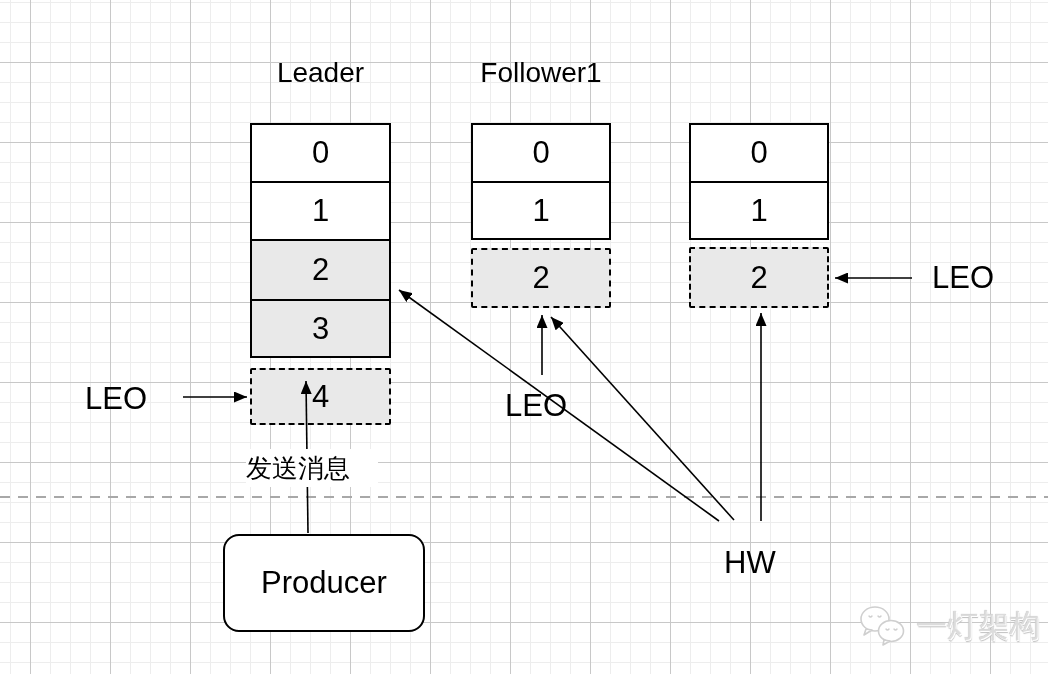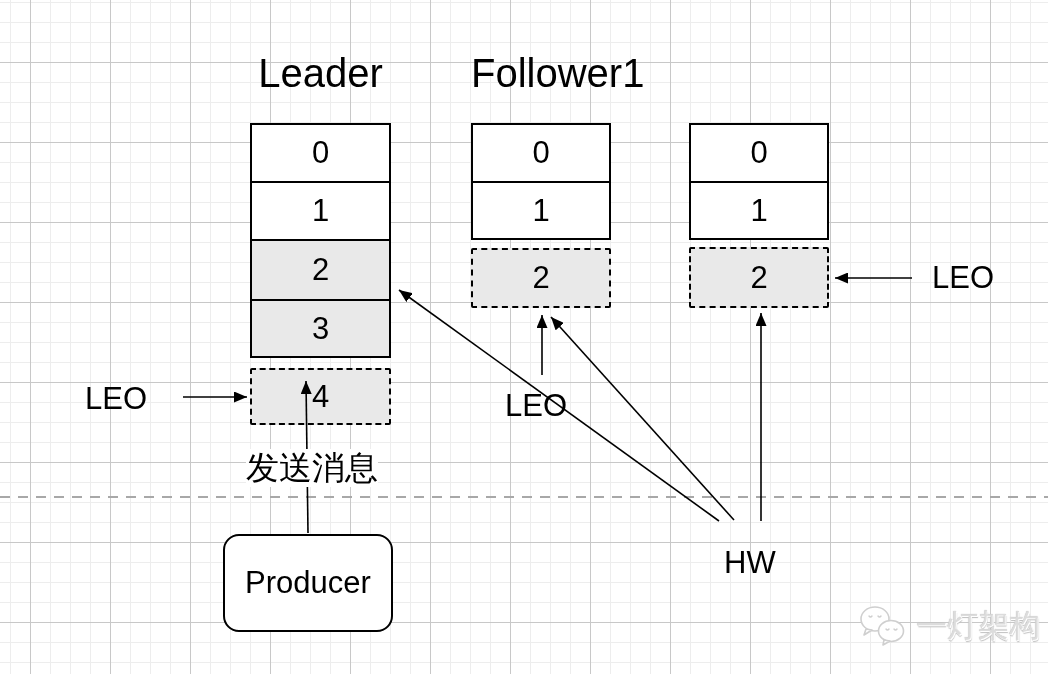--- a/index.html
+++ b/index.html
@@ -18,21 +18,21 @@
     background-position:30px 0,0 62px,10px 0,0 2px;
   }
   .abs{position:absolute;}
   .title{
     left:48px;top:55px;
     font-size:33px;line-height:40px;color:#000;
     white-space:nowrap;
   }
   .col-header{
     top:53px;height:40px;line-height:40px;
-    font-size:40px;color:#000;text-align:center;white-space:nowrap;
+    font-size:28px;color:#000;text-align:center;white-space:nowrap;
   }
   .stack{
     border:2px solid #000;background:#fff;box-sizing:border-box;
     display:flex;flex-direction:column;
   }
   .cell{
     display:flex;align-items:center;justify-content:center;
     font-size:31px;color:#000;box-sizing:border-box;
     background:#fff;
   }
@@ -43,25 +43,25 @@
     border-radius:2px;
     display:flex;align-items:center;justify-content:center;
     font-size:31px;color:#000;
   }
   .pointer-label{
     height:34px;line-height:34px;font-size:31px;color:#000;
     white-space:nowrap;
   }
   .send-label{
     left:246px;top:449px;width:132px;height:38px;line-height:38px;
-    font-size:33px;color:#000;text-align:center;
+    font-size:26px;color:#000;
     background:#fff;
   }
   .producer-box{
-    left:223px;top:534px;width:170px;height:98px;box-sizing:border-box;
+    left:223px;top:534px;width:202px;height:98px;box-sizing:border-box;
     border:2px solid #000;border-radius:16px;background:#fff;
     display:flex;align-items:center;justify-content:center;
     font-size:31px;color:#000;
   }
   .connectors{left:0;top:0;pointer-events:none;}
   .arrow{stroke:#000;stroke-width:1.6px;fill:none;}
   .watermark{
     left:856px;top:604px;display:flex;align-items:center;gap:6px;
   }
   .watermark-text{

